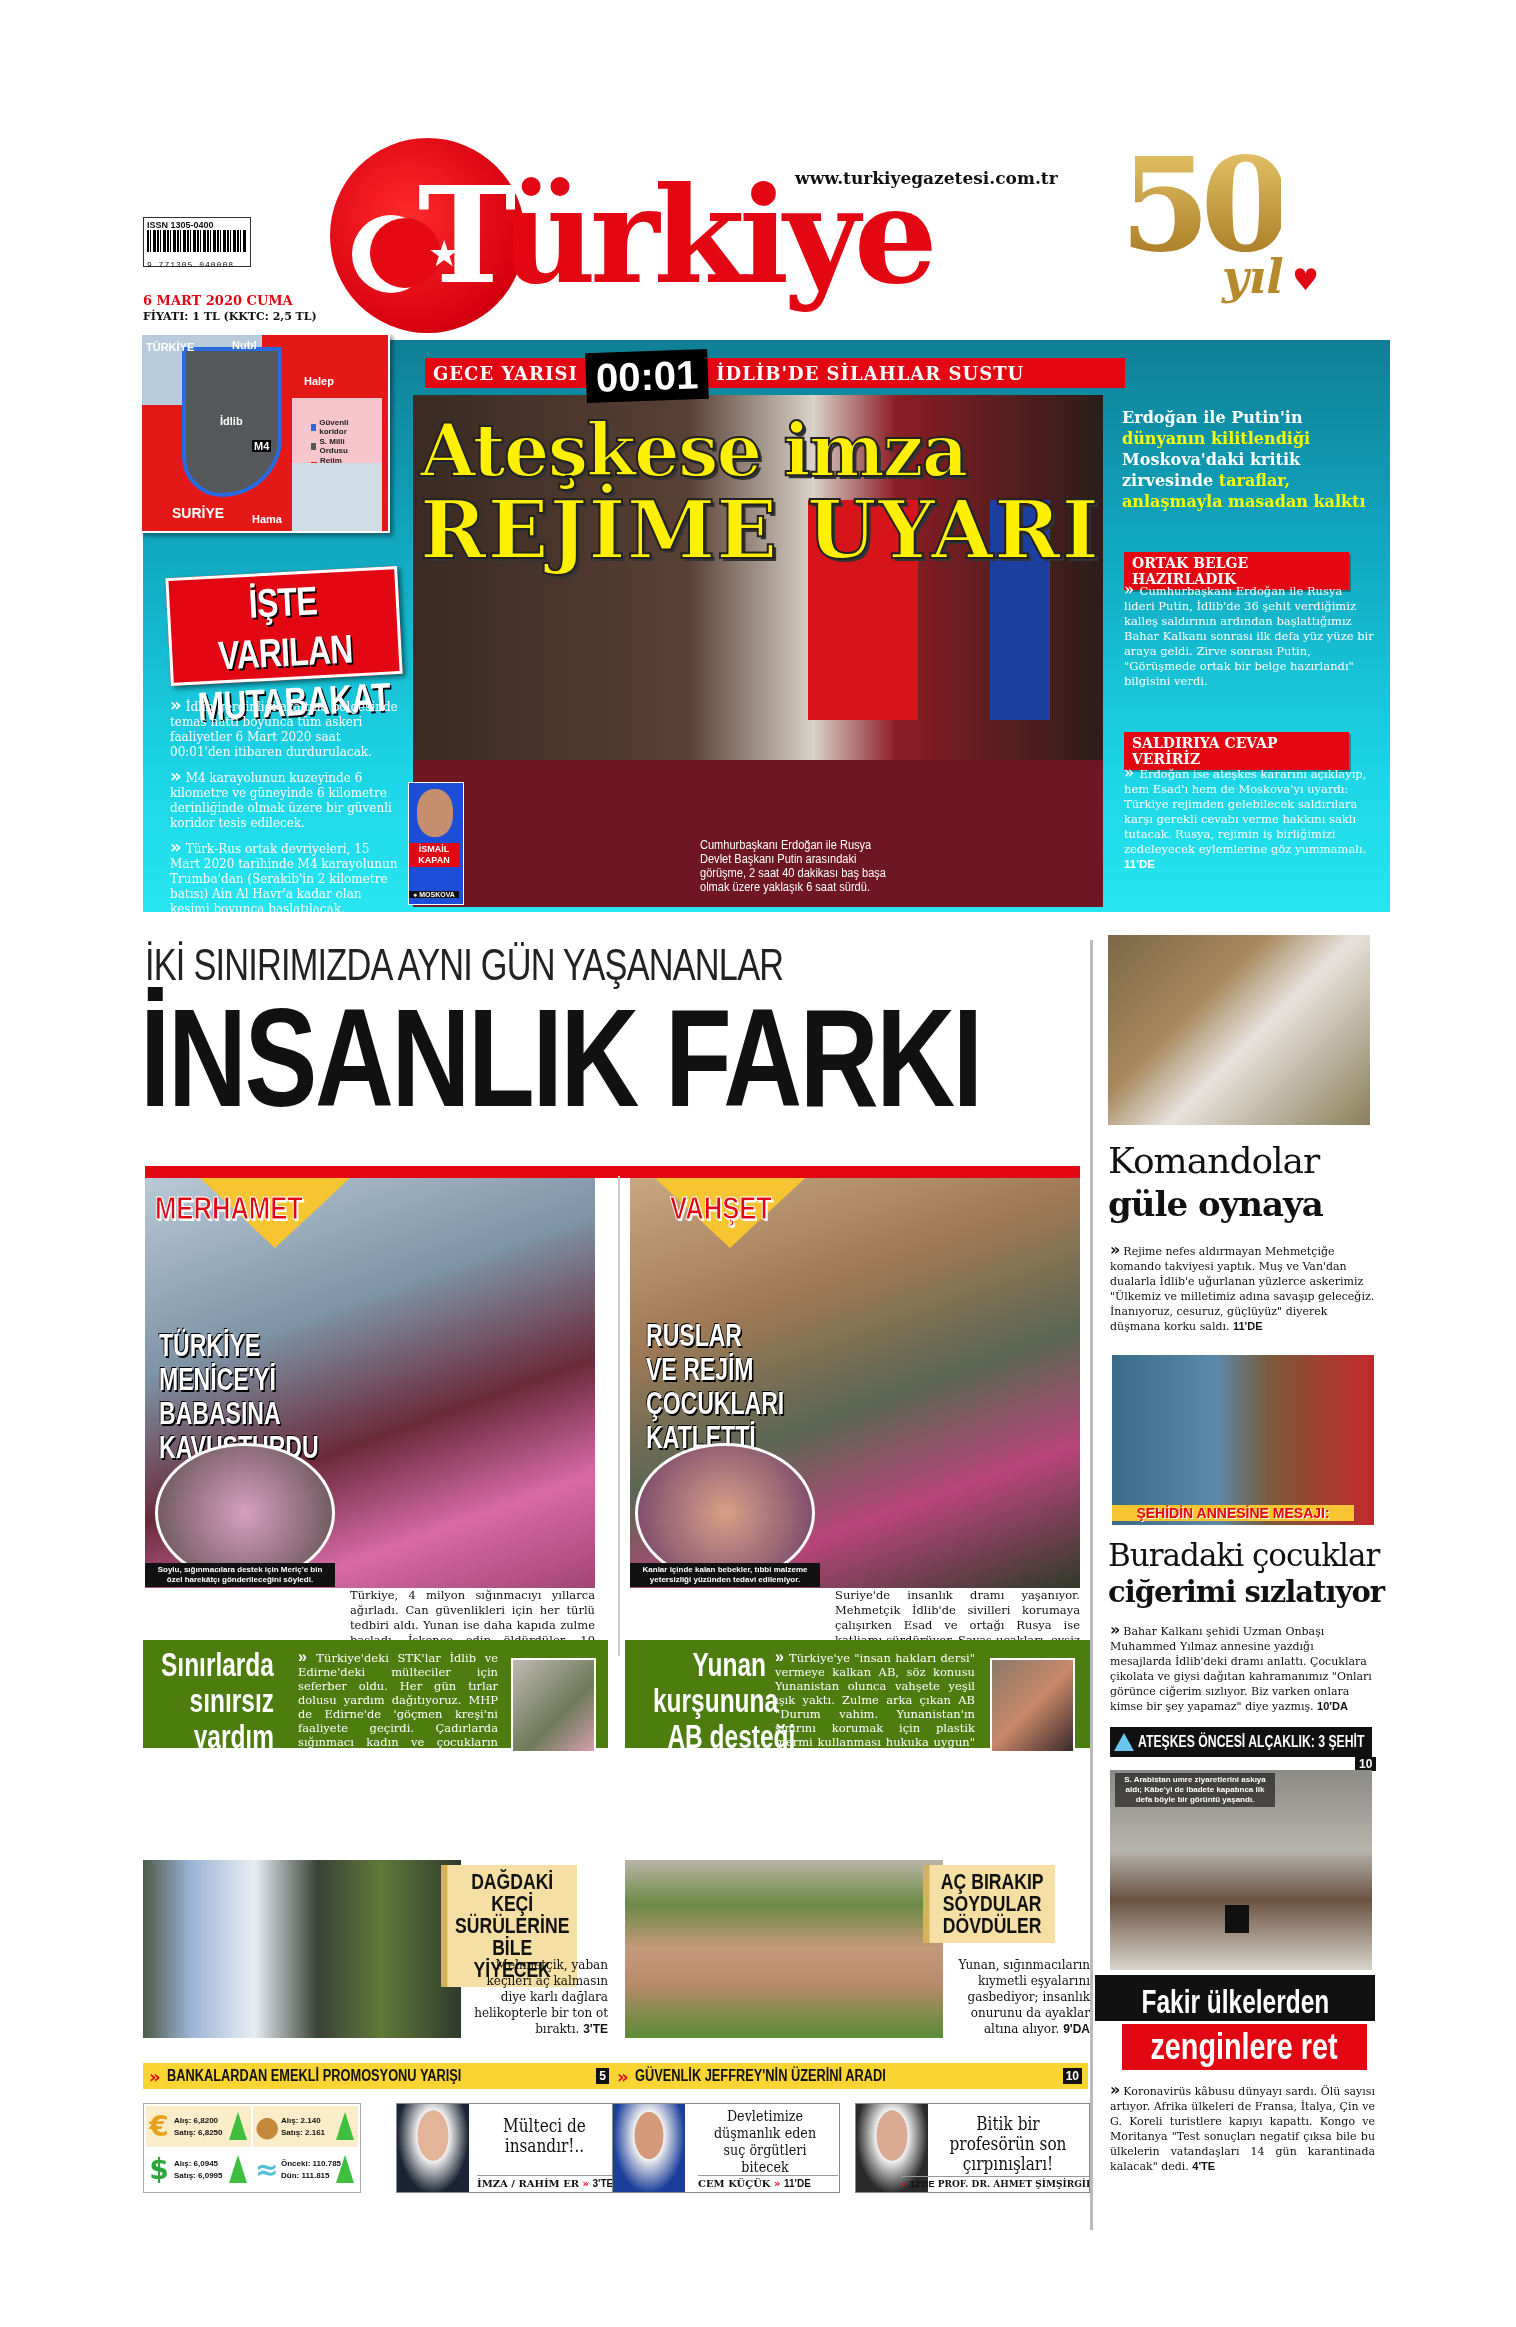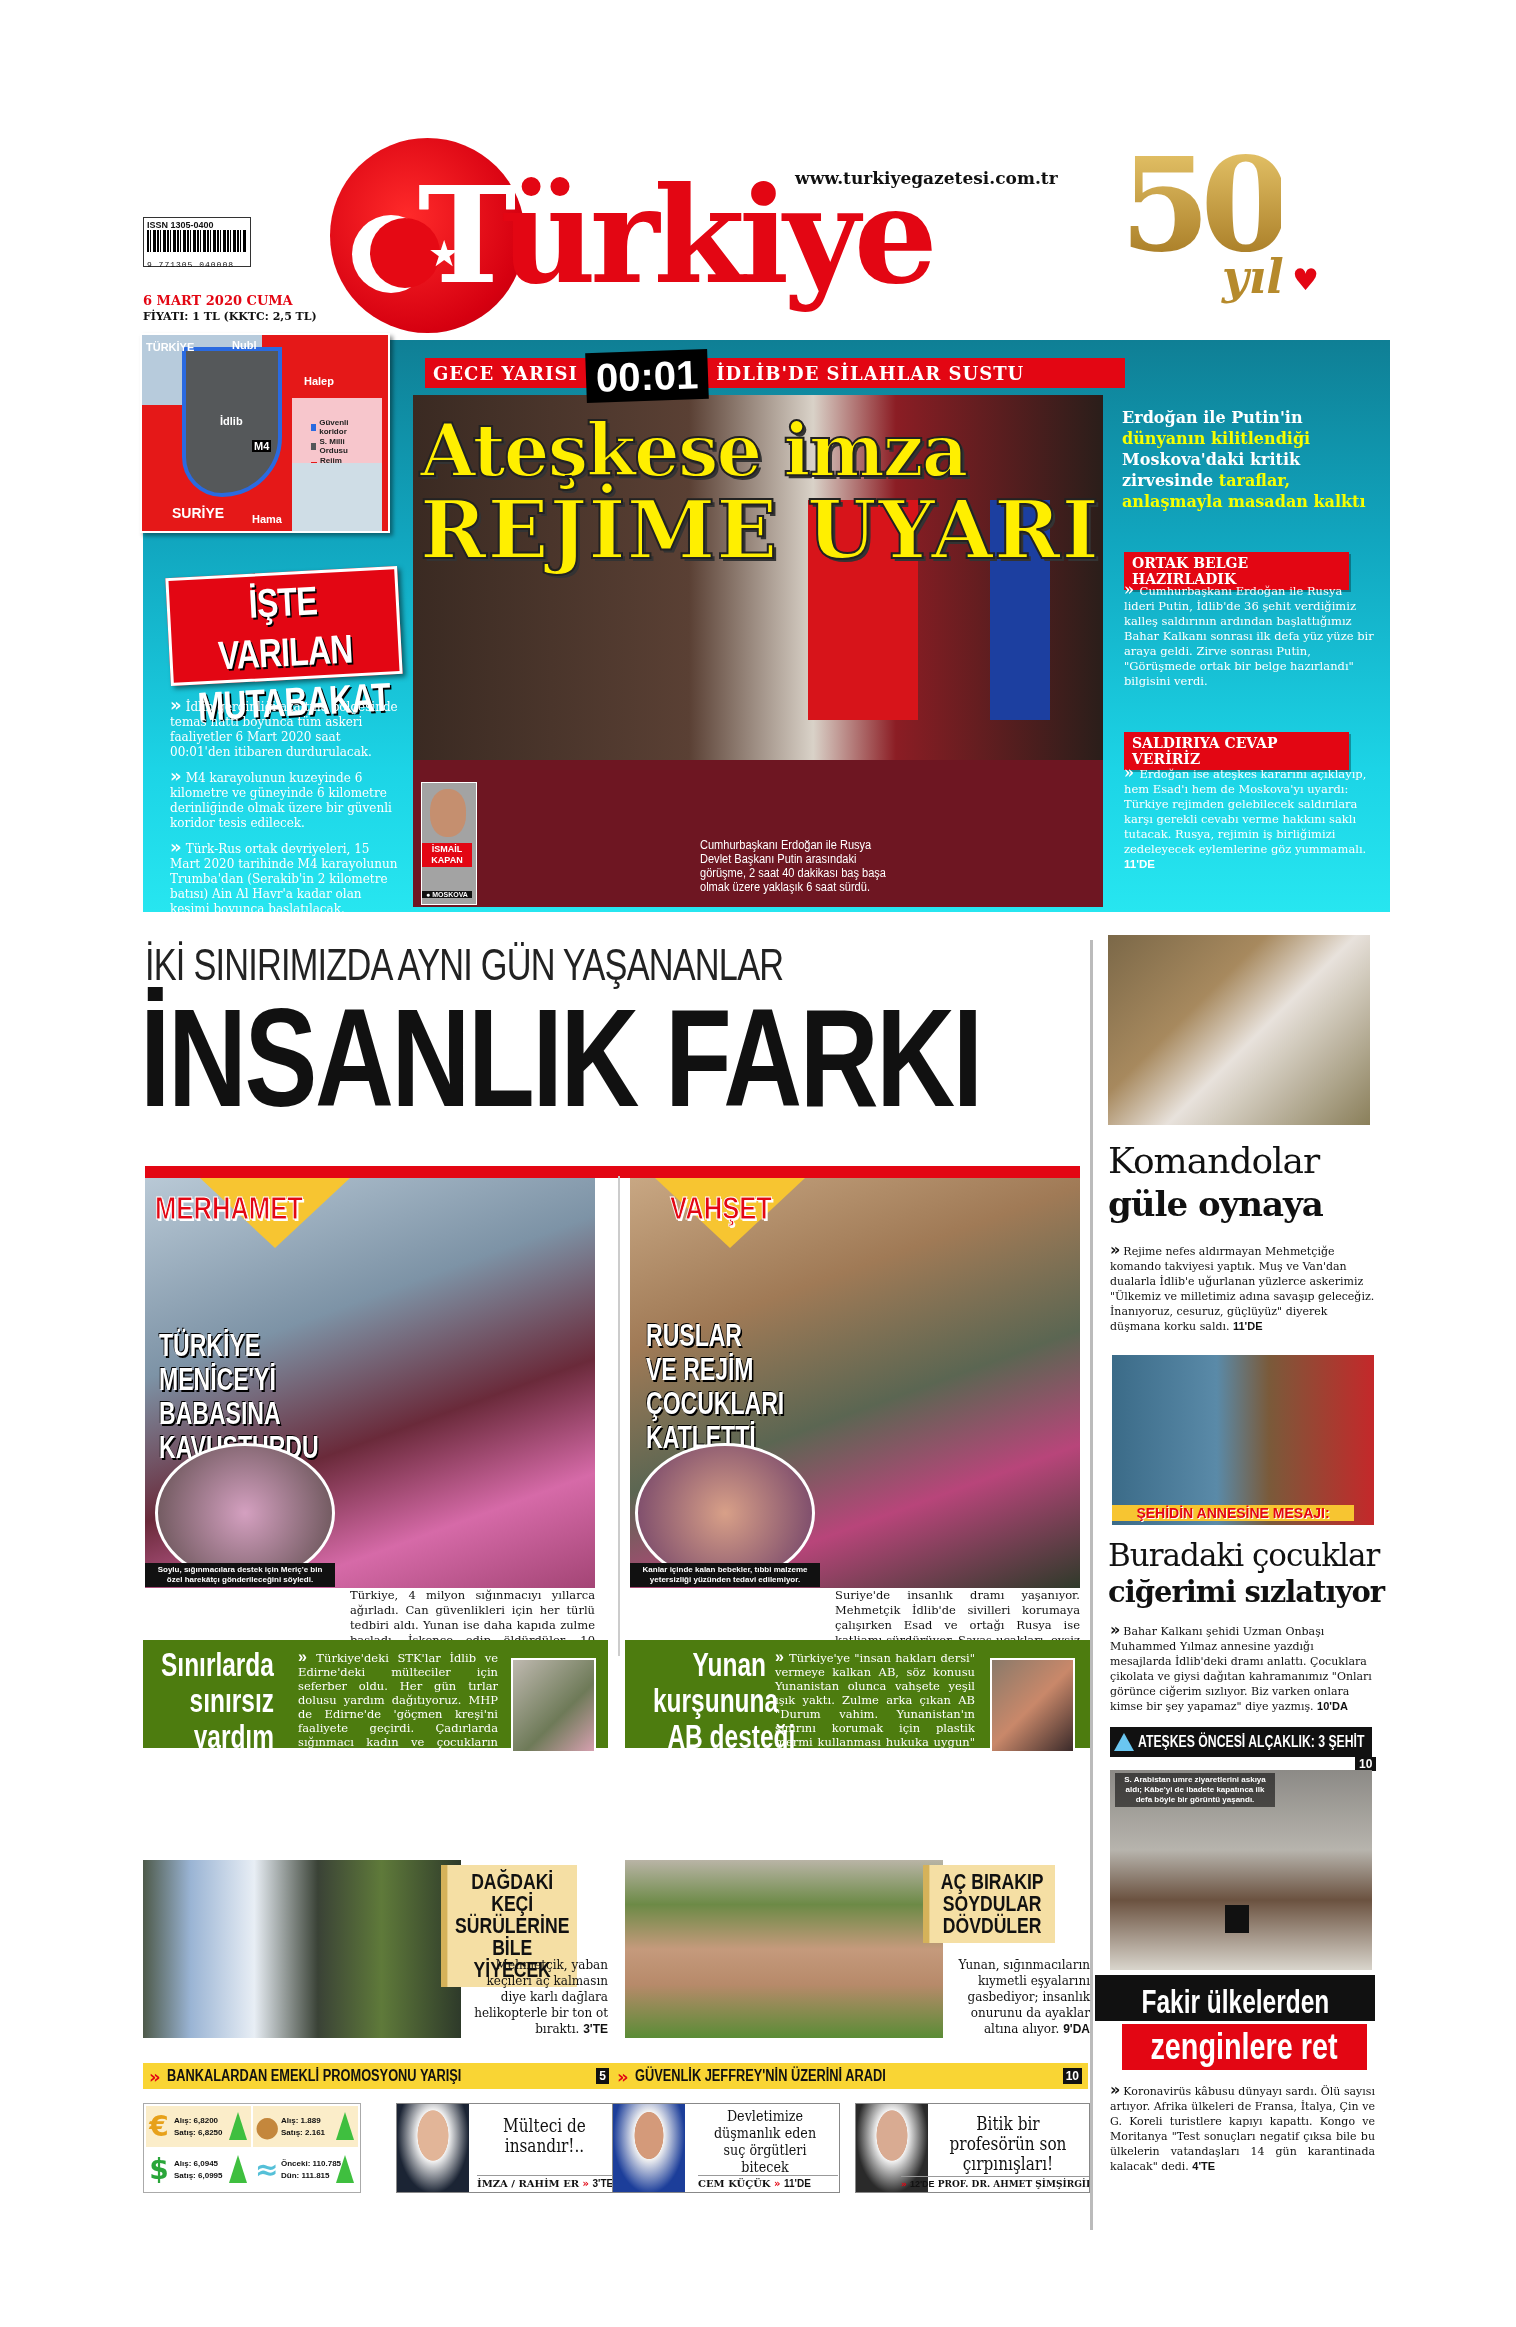--- a/index.html
+++ b/index.html
@@ -35,21 +35,21 @@
 #map .lab{position:absolute;font:bold 11px "Liberation Sans",sans-serif;color:#fff}
 #mutabakat{left:168px;top:572px;width:232px;height:108px;background:#e30613;border:3px solid #fff;box-shadow:3px 3px 5px rgba(0,0,0,.5);transform:rotate(-3deg);text-align:center;padding-top:2px}
 #mutabakat span{display:block;font:bold 40px "Liberation Sans",sans-serif;color:#fff;line-height:50px;letter-spacing:-1px;transform:scaleX(.8);text-shadow:2px 2px 0 #000}
 .bul{color:#fff;font-size:12px;line-height:15px}
 .bul b.q{font:bold 18px "DejaVu Sans",sans-serif;color:#fff;margin-right:4px}
 #bul1{left:170px;top:694px;width:228px}
 #photo-main{left:413px;top:395px;width:690px;height:512px;background:linear-gradient(90deg,#3a2a22 0%,#5a4034 40%,#d9d2c8 58%,#8b1d24 70%,#2a1e1a 100%)}
 #ph-flag1{left:808px;top:500px;width:110px;height:220px;background:#d7141a}
 #ph-flag2{left:990px;top:500px;width:60px;height:220px;background:#1c3fa0}
 #ph-floor{left:413px;top:760px;width:690px;height:147px;background:#6e1622}
-#kapan{left:421px;top:782px;width:56px;height:123px;background:#a3a3a3;border:1px solid #fff}
+#kapan{left:408px;top:782px;width:56px;height:123px;background:#1d4ed8;border:1px solid #fff}
 #kapan .face{position:absolute;left:8px;top:6px;width:36px;height:48px;border-radius:45%;background:#c58f6f}
 #kapan .nm{position:absolute;left:0;top:60px;width:50px;background:#e30613;font:bold 9px "Liberation Sans",sans-serif;color:#fff;text-align:center;line-height:11px;padding:1px 0}
 #kapan .loc{position:absolute;left:0;top:108px;width:50px;background:#111;font:bold 7px "Liberation Sans",sans-serif;color:#fff;text-align:center}
 #caption-main{left:700px;top:838px;width:222px;font:12px "Liberation Sans",sans-serif;color:#fff;line-height:14px;transform:scaleX(.92);transform-origin:left top}
 #kicker{left:425px;top:358px;height:30px;width:700px;background:#e30613;display:flex;align-items:center}
 #kicker .a,#kicker .c{font:bold 18px "DejaVu Serif",serif;color:#fff;letter-spacing:1px;padding:0 8px}
 #kicker .b{background:#000;color:#fff;font:bold 40px "Liberation Sans",sans-serif;padding:0 10px;height:50px;line-height:50px;margin-top:6px;transform:rotate(-2deg)}
 #hl1{left:420px;top:415px;font:bold 72px "DejaVu Serif",serif;color:#ffef00;-webkit-text-stroke:2px #222;letter-spacing:-2px;line-height:1;text-shadow:3px 3px 0 #333}
 #hl2{left:420px;top:490px;font:bold 80px "DejaVu Serif",serif;color:#ffef00;-webkit-text-stroke:2px #222;letter-spacing:1px;line-height:1;text-shadow:3px 3px 0 #333}
 #side-lead{left:1122px;top:407px;width:250px;font:bold 16px "DejaVu Serif",serif;color:#fff;line-height:21px}
@@ -309,21 +309,21 @@
     <span class="ic" style="color:#e7a11a">€</span>
     <div class="vals">
         <div>Alış: 6,8200</div>
         <div>Satış: 6,8250</div>
       </div>
     <span class="up"></span>
   </div>
   <div class="cell">
     <span class="ic" style="color:#c4873c">●</span>
     <div class="vals">
-        <div>Alış: 1.889</div>
+        <div>Alış: 2.140</div>
         <div>Satış: 2.161</div>
       </div>
     <span class="up"></span>
   </div>
   <div class="cell w">
     <span class="ic" style="color:#2aa63a">$</span>
     <div class="vals">
         <div>Alış: 6,0945</div>
         <div>Satış: 6,0995</div>
       </div>

